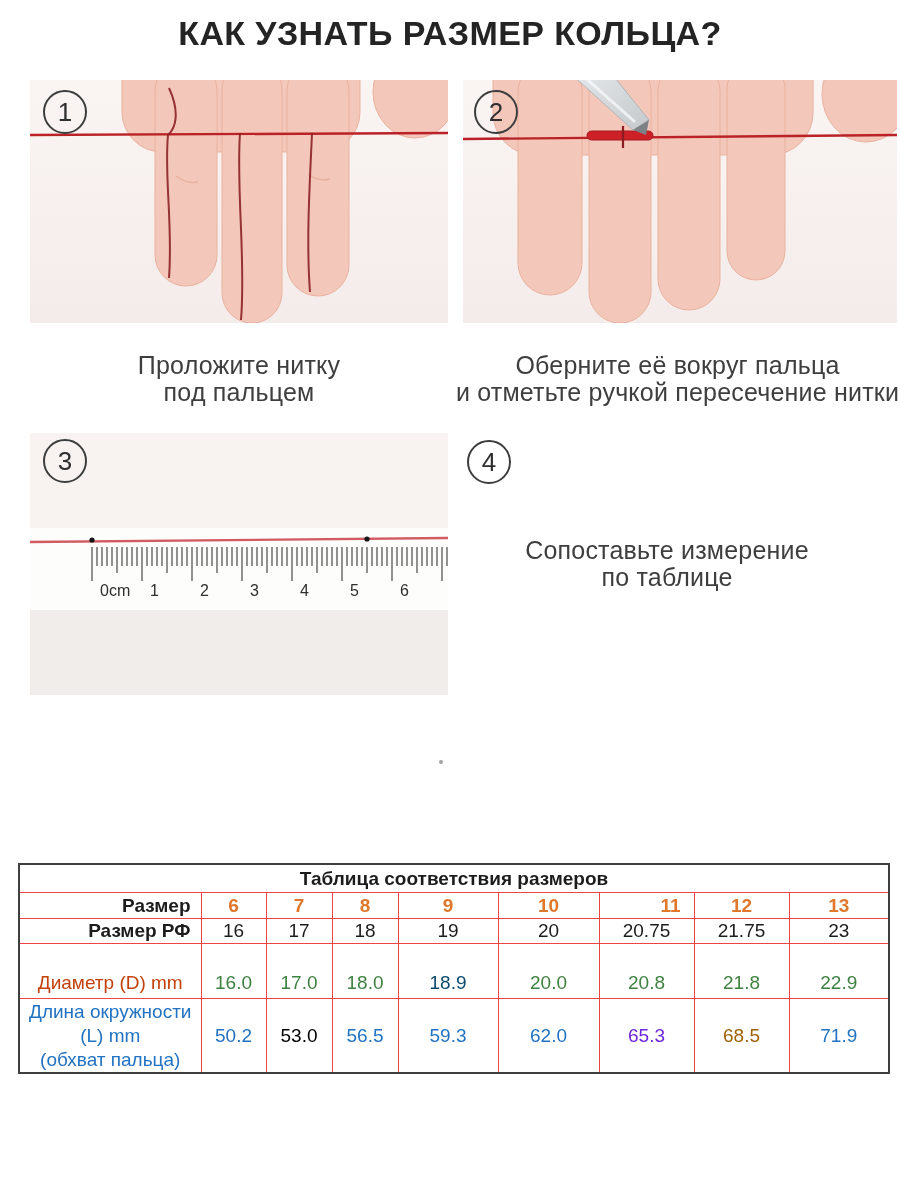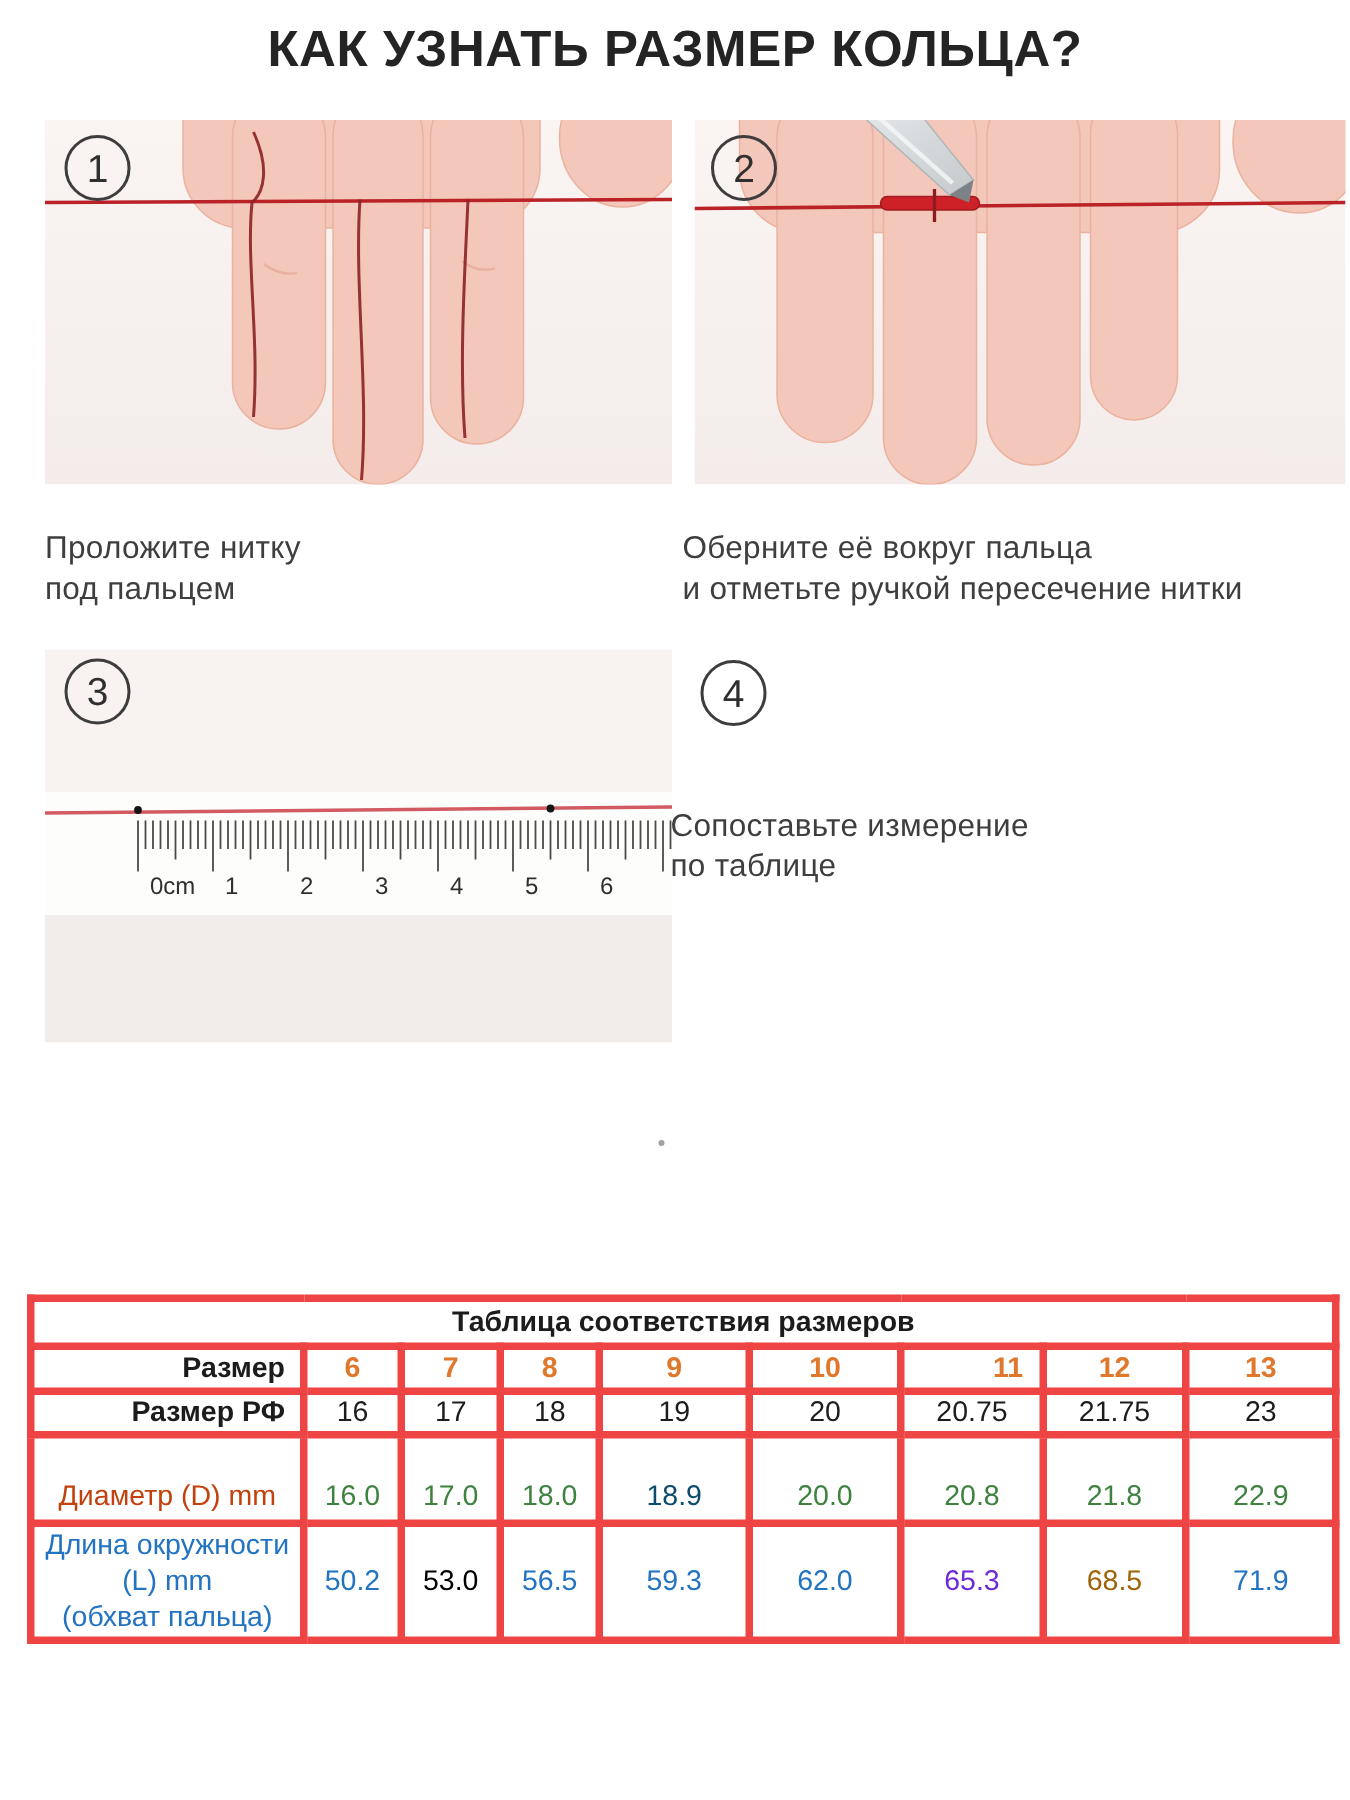--- a/index.html
+++ b/index.html
@@ -9,31 +9,31 @@
   .title{position:absolute;left:0;top:14px;width:900px;text-align:center;
          font-size:34px;font-weight:900;letter-spacing:.4px;color:#242424;margin:0;}
 
   .panel{position:absolute;}
   .panel svg{display:block;}
 
   .badge{position:absolute;width:40px;height:40px;border:2px solid #3d3d3d;border-radius:50%;
          display:flex;align-items:center;justify-content:center;
          font-size:26px;font-weight:300;color:#2f2f2f;background:transparent;}
 
-  .cap{position:absolute;margin:0;
-       font-size:21px;line-height:27px;font-weight:500;color:#3e3e3e;letter-spacing:.2px;}
+  .cap{position:absolute;margin:0;text-align:center;
+       font-size:25px;line-height:27px;font-weight:500;color:#3e3e3e;letter-spacing:.2px;}
   .cap span{display:block;}
 
   .tiny-dot{position:absolute;width:4px;height:4px;border-radius:50%;background:#8a8a8a;opacity:.8;}
 
   
   .size-table{position:absolute;left:18px;top:863px;width:870px;
               border-collapse:collapse;table-layout:fixed;border:2px solid #3f3f3f;
               font-family:"Liberation Sans",sans-serif;}
-  .size-table td,.size-table th{border:5px solid #ef4444;text-align:center;padding:0;
+  .size-table td,.size-table th{border:1px solid #ef4444;text-align:center;padding:0;
               font-size:19px;color:#1c1c1c;overflow:hidden;}
   .c-title{font-weight:bold;font-size:20px;height:27px;color:#101010;}
   .row-sizes th,.row-rf th{font-weight:bold;text-align:right;padding-right:10px;}
   .row-sizes td{font-weight:bold;}
   .row-sizes th,.row-sizes td{height:25px;}
   .row-rf th,.row-rf td{height:24px;}
   .row-diameter th,.row-diameter td{height:50px;vertical-align:bottom;padding-bottom:4px;font-weight:normal;}
   .row-length th,.row-length td{height:73px;vertical-align:middle;font-weight:normal;line-height:24px;}
   .row-length th span{display:block;}
 

